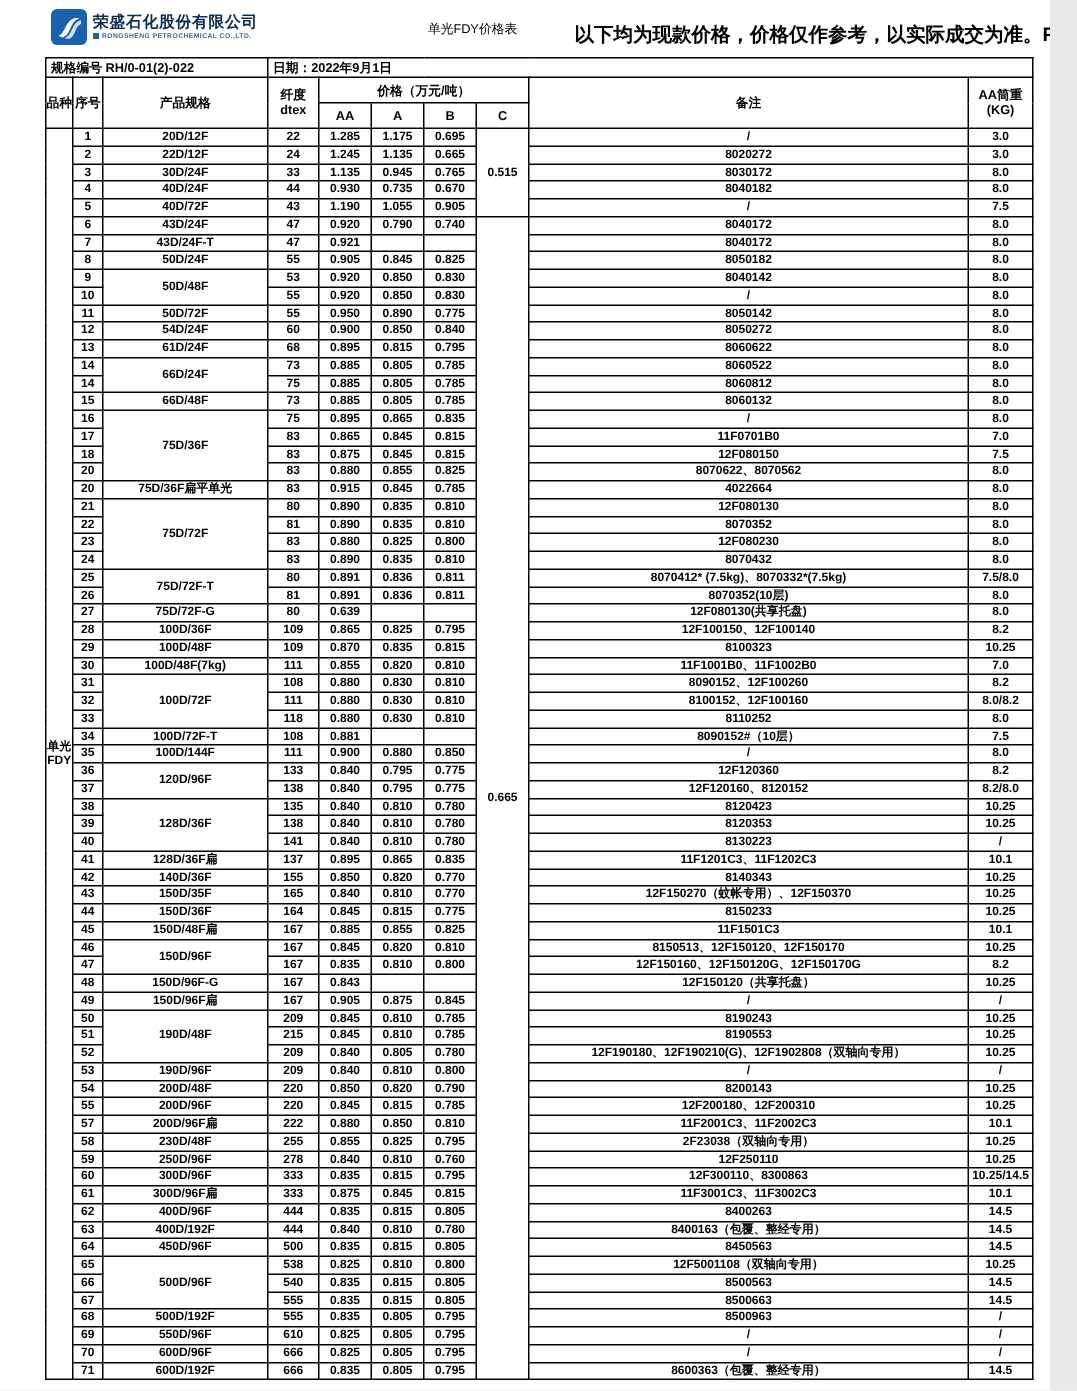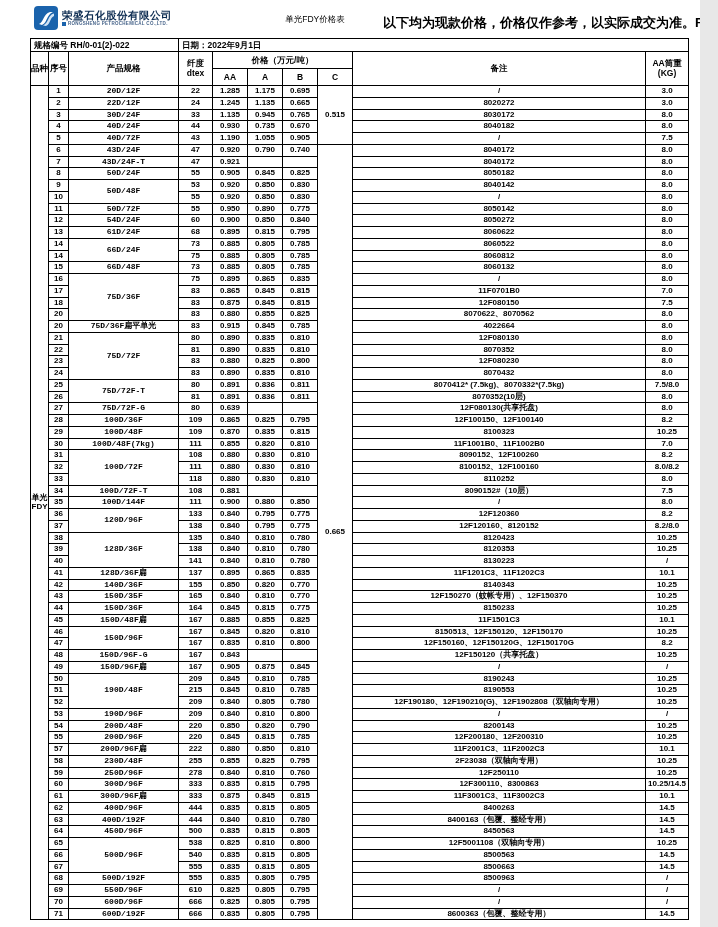--- a/index.html
+++ b/index.html
@@ -26,21 +26,21 @@
     border:1px solid #000;padding:0;font-weight:700;font-size:8px;
     text-align:center;vertical-align:middle;overflow:hidden;white-space:nowrap;
     line-height:1.05;
   }
   tr.meta-row{height:13px;}
   tr.meta-row th{text-align:left;padding-left:3px;font-size:8.5px;}
   tr.head-row1{height:17px;}
   tr.head-row2{height:17px;}
   table.doc th{font-size:8.5px;}
   tbody tr{height:11.76px;}
-  td.spec{text-align:left;padding-left:4px;font-family:Liberation Mono, monospace;}
+  td.spec{text-align:left;padding-left:4px;}
   td.remark{text-align:left;padding-left:3px;font-size:7.4px;}
   td.variety{font-size:8.5px;line-height:1.15;}
   td.c-val{font-size:8.5px;}
   .two-line{line-height:1.15;}
 </style>
 </head>
 <body>
 
 <div class="page">
 

